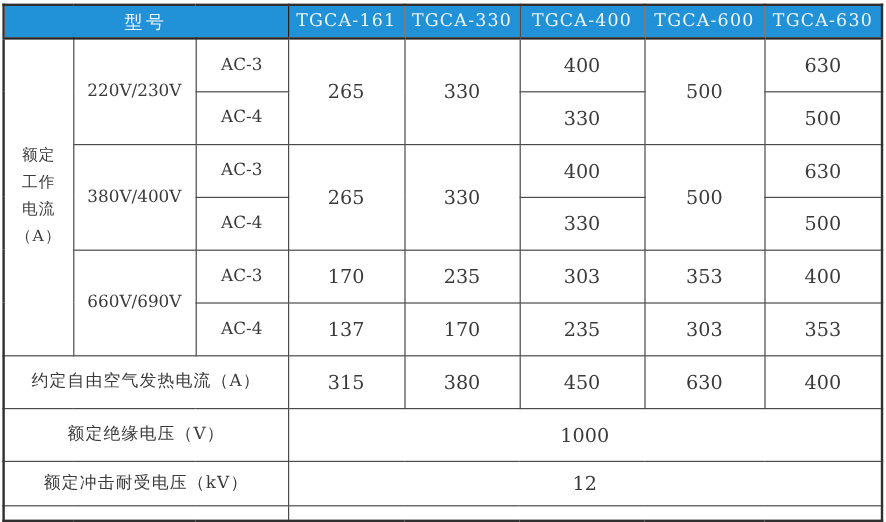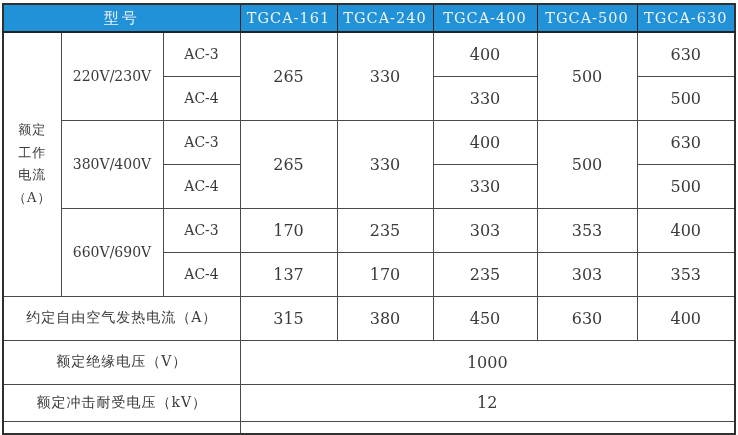--- a/index.html
+++ b/index.html
@@ -70,23 +70,23 @@
       <col style="width:97px">
         <col style="width:96px">
         <col style="width:104px">
       <col style="width:100px">
         <col style="width:98px">
     </colgroup>
     <thead>
       <tr class="hdr">
         <th colspan="3" class="model-label">型号</th>
         <th>TGCA-161</th>
-        <th>TGCA-240</th>
+        <th>TGCA-330</th>
         <th>TGCA-400</th>
-        <th>TGCA-500</th>
+        <th>TGCA-600</th>
         <th>TGCA-630</th>
       </tr>
     </thead>
     <tbody>
 
       <tr class="r-data">
         <td rowspan="6" class="vlab">
           <div>额定</div>
           <div>工作</div>
           <div>电流</div>

